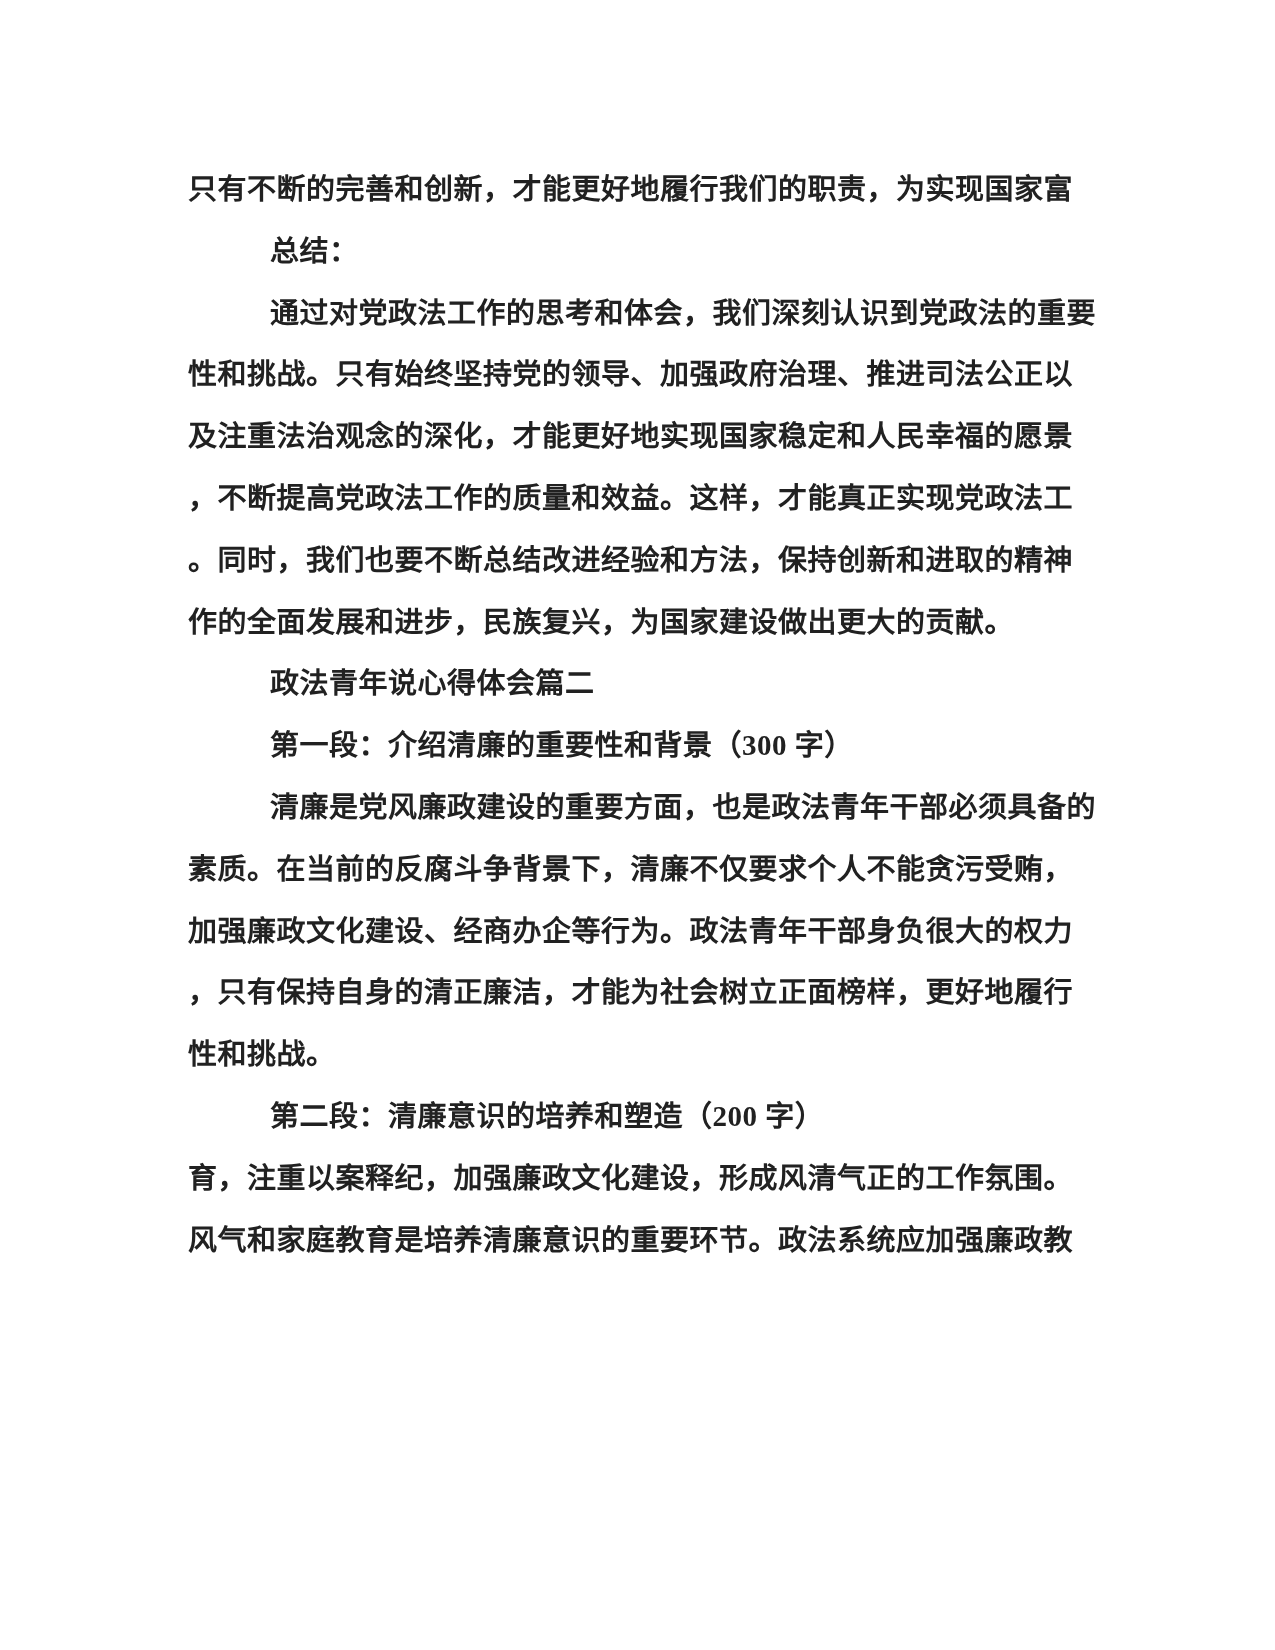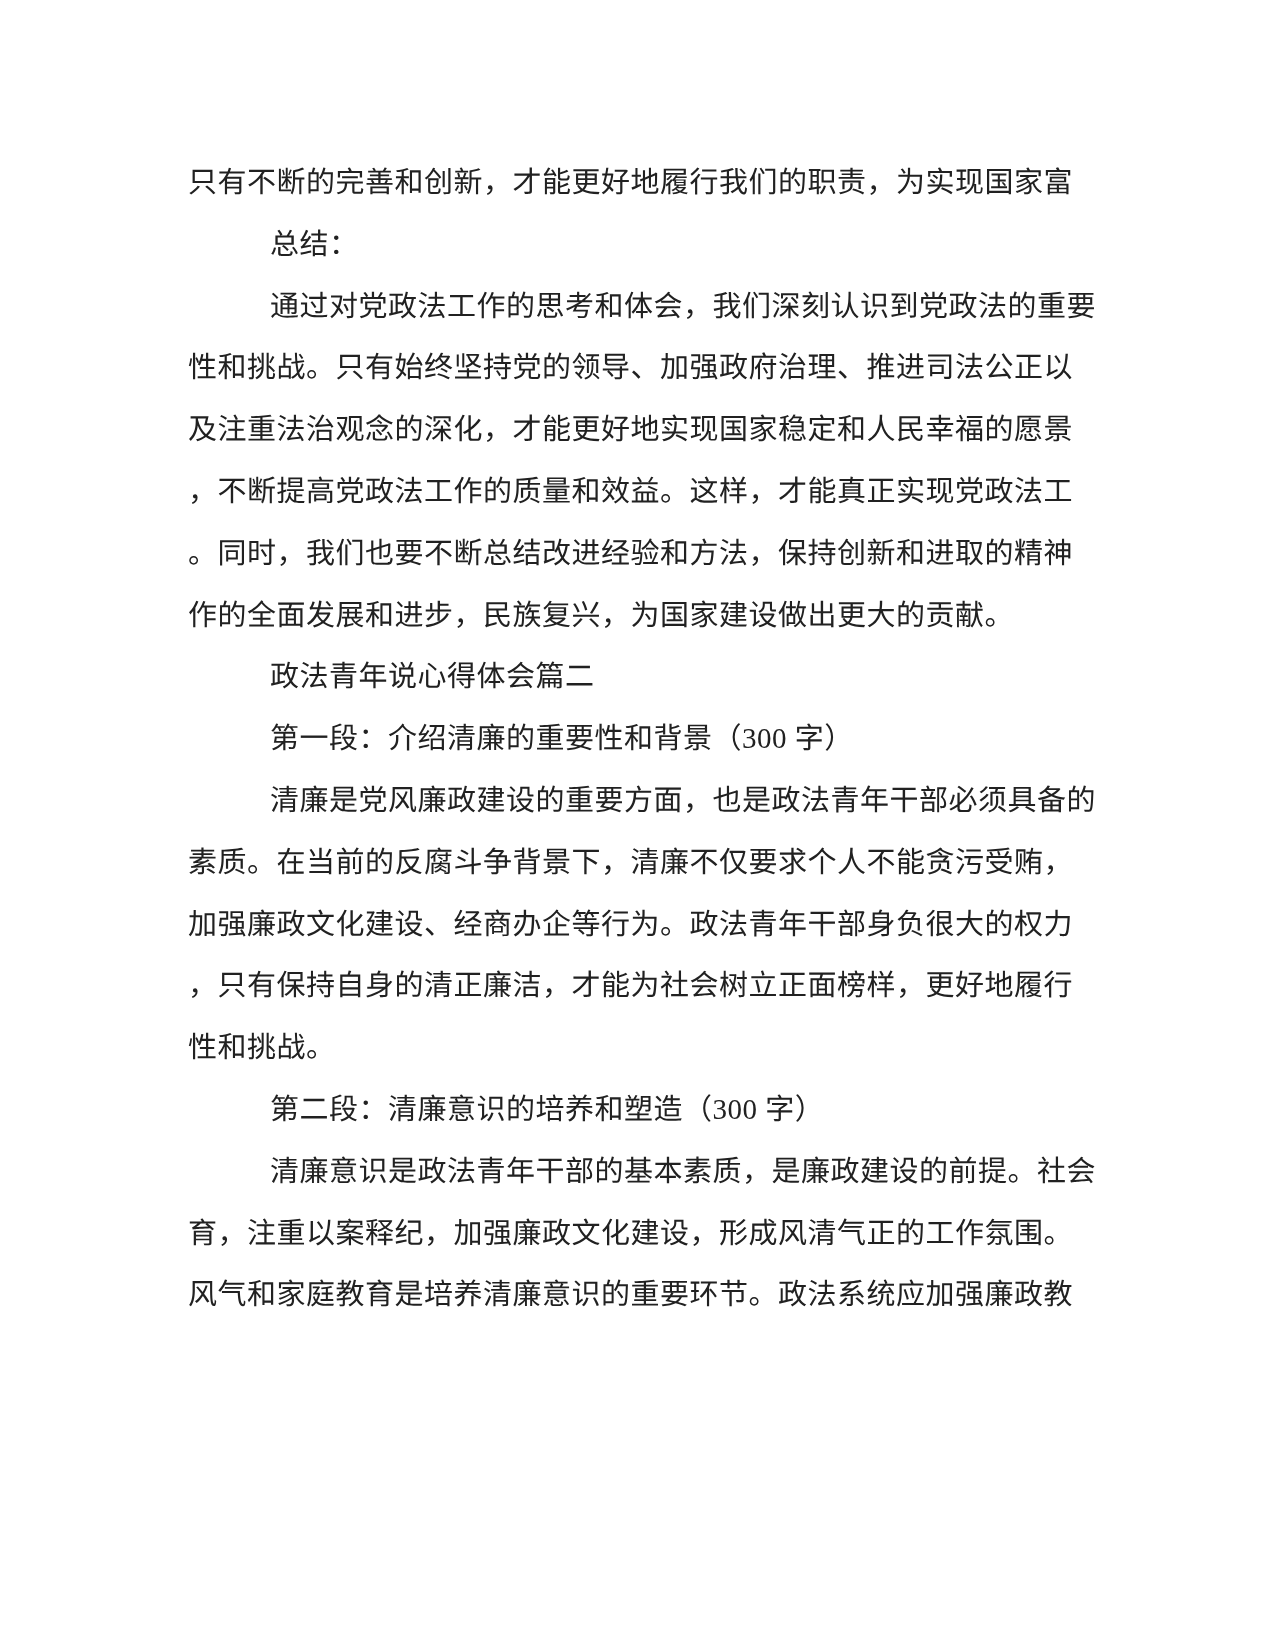--- a/index.html
+++ b/index.html
@@ -10,27 +10,27 @@
   .page {
     position: relative;
     width: 1275px;
     height: 1650px;
     background: #ffffff;
     overflow: hidden;
   }
   .text-block {
     position: absolute;
     left: 188px;
-    top: 152px;
+    top: 159px;
     width: 900px;
     font-family: "Liberation Serif", "DejaVu Serif", serif;
     font-size: 29px;
     line-height: 61.8px;
     color: #212121;
-    font-weight: 400;
+    font-weight: 700;
   }
   .line {
     white-space: pre;
     height: 61.8px;
     letter-spacing: 0.5px;
   }
   .line.indent {
     padding-left: 82px;
   }
 </style>
@@ -47,18 +47,17 @@
       <div class="line">，不断提高党政法工作的质量和效益。这样，才能真正实现党政法工</div>
       <div class="line">。同时，我们也要不断总结改进经验和方法，保持创新和进取的精神</div>
       <div class="line">作的全面发展和进步，民族复兴，为国家建设做出更大的贡献。</div>
       <div class="line indent">政法青年说心得体会篇二</div>
       <div class="line indent">第一段：介绍清廉的重要性和背景（300 字）</div>
       <div class="line indent">清廉是党风廉政建设的重要方面，也是政法青年干部必须具备的</div>
       <div class="line">素质。在当前的反腐斗争背景下，清廉不仅要求个人不能贪污受贿，</div>
       <div class="line">加强廉政文化建设、经商办企等行为。政法青年干部身负很大的权力</div>
       <div class="line">，只有保持自身的清正廉洁，才能为社会树立正面榜样，更好地履行</div>
       <div class="line">性和挑战。</div>
-      <div class="line indent">第二段：清廉意识的培养和塑造（300 字）</div>
-      <div class="line indent">清廉意识是政法青年干部的基本素质，是廉政建设的前提。社会</div>
+      <div class="line indent">第二段：清廉意识的培养和塑造（200 字）</div>
       <div class="line">育，注重以案释纪，加强廉政文化建设，形成风清气正的工作氛围。</div>
       <div class="line">风气和家庭教育是培养清廉意识的重要环节。政法系统应加强廉政教</div>
     </div>
 </div>
 
 </body></html>

